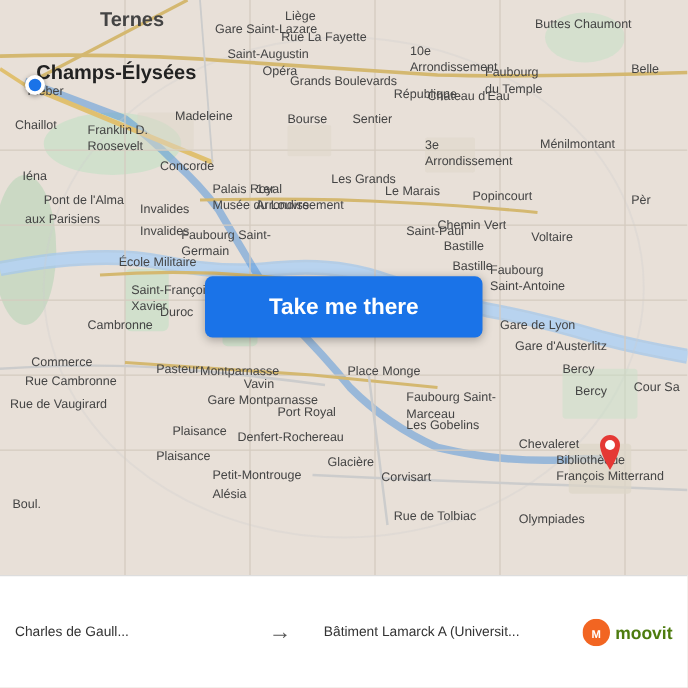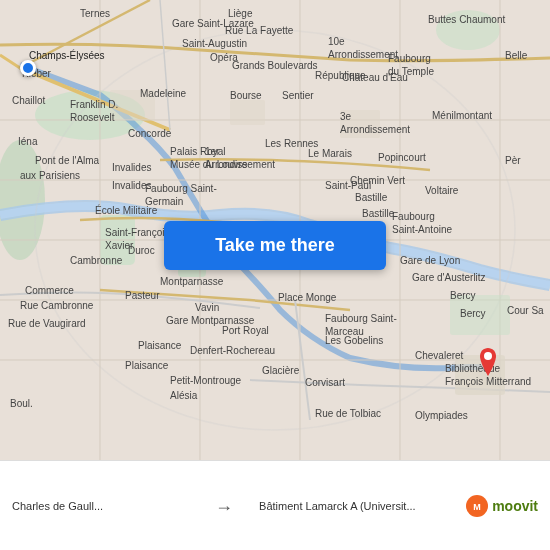--- a/index.html
+++ b/index.html
@@ -144,22 +144,22 @@
     .map-label {
       position: absolute;
       font-size: 10px;
       color: #444;
       font-weight: normal;
       pointer-events: none;
       white-space: nowrap;
     }
 
     .map-label-bold {
-      font-weight: normal;
-      font-size: 10px;
+      font-weight: bold;
+      font-size: 16px;
     }
   </style>
 </head>
 <body>
 
 <div id="map-container">
 
   <svg id="map-svg" viewBox="0 0 550 460" xmlns="http://www.w3.org/2000/svg">
 
     <rect width="550" height="460" fill="#e8e0d8"></rect>
@@ -237,21 +237,21 @@
     <span class="map-label" style="top:88px;left:140px;">Madeleine</span>
     <span class="map-label" style="top:90px;left:230px;">Bourse</span>
     <span class="map-label" style="top:60px;left:232px;">Grands Boulevards</span>
     <span class="map-label" style="top:90px;left:282px;">Sentier</span>
     <span class="map-label" style="top:70px;left:315px;">République</span>
     <span class="map-label" style="top:14px;left:428px;">Buttes Chaumont</span>
     <span class="map-label" style="top:52px;left:388px;line-height:1.3;">Faubourg<br>du Temple</span>
     <span class="map-label" style="top:50px;left:505px;">Belle</span>
     <span class="map-label" style="top:72px;left:342px;">Château d'Eau</span>
     <span class="map-label" style="top:145px;left:170px;line-height:1.3;">Palais Royal<br>Musée du Louvre</span>
-    <span class="map-label" style="top:138px;left:265px;">Les Rennes</span>
+    <span class="map-label" style="top:138px;left:265px;">Les Grands</span>
     <span class="map-label" style="top:148px;left:308px;">Le Marais</span>
     <span class="map-label" style="top:152px;left:378px;">Popincourt</span>
     <span class="map-label" style="top:162px;left:112px;">Invalides</span>
     <span class="map-label" style="top:180px;left:112px;">Invalides</span>
     <span class="map-label" style="top:182px;left:145px;line-height:1.3;">Faubourg Saint-<br>Germain</span>
     <span class="map-label" style="top:210px;left:392px;line-height:1.3;">Faubourg<br>Saint-Antoine</span>
     <span class="map-label" style="top:145px;left:205px;line-height:1.3;">1er<br>Arrondissement</span>
     <span class="map-label" style="top:110px;left:340px;line-height:1.3;">3e<br>Arrondissement</span>
     <span class="map-label" style="top:205px;left:95px;">École Militaire</span>
     <span class="map-label" style="top:180px;left:325px;">Saint-Paul</span>
@@ -265,21 +265,21 @@
     <span class="map-label" style="top:170px;left:20px;">aux Parisiens</span>
     <span class="map-label" style="top:245px;left:128px;">Duroc</span>
     <span class="map-label" style="top:255px;left:188px;">Rennes</span>
     <span class="map-label" style="top:255px;left:70px;">Cambronne</span>
     <span class="map-label" style="top:240px;left:255px;line-height:1.3;">5e<br>Arrondissement</span>
     <span class="map-label" style="top:238px;left:348px;color:#6699cc;">Seine</span>
     <span class="map-label" style="top:285px;left:25px;">Commerce</span>
     <span class="map-label" style="top:300px;left:20px;">Rue Cambronne</span>
     <span class="map-label" style="top:318px;left:8px;">Rue de Vaugirard</span>
     <span class="map-label" style="top:290px;left:125px;">Pasteur</span>
-    <span class="map-label" style="top:276px;left:160px;">Montparnasse</span>
+    <span class="map-label" style="top:292px;left:160px;">Montparnasse</span>
     <span class="map-label" style="top:252px;left:315px;">Jussieu</span>
     <span class="map-label" style="top:255px;left:400px;">Gare de Lyon</span>
     <span class="map-label" style="top:272px;left:412px;">Gare d'Austerlitz</span>
     <span class="map-label" style="top:290px;left:450px;">Bercy</span>
     <span class="map-label" style="top:308px;left:460px;">Bercy</span>
     <span class="map-label" style="top:305px;left:507px;">Cour Sa</span>
     <span class="map-label" style="top:315px;left:138px;margin-left:28px;">Gare Montparnasse</span>
     <span class="map-label" style="top:302px;left:195px;">Vavin</span>
     <span class="map-label" style="top:292px;left:278px;">Place Monge</span>
     <span class="map-label" style="top:312px;left:325px;line-height:1.3;">Faubourg Saint-<br>Marceau</span>

